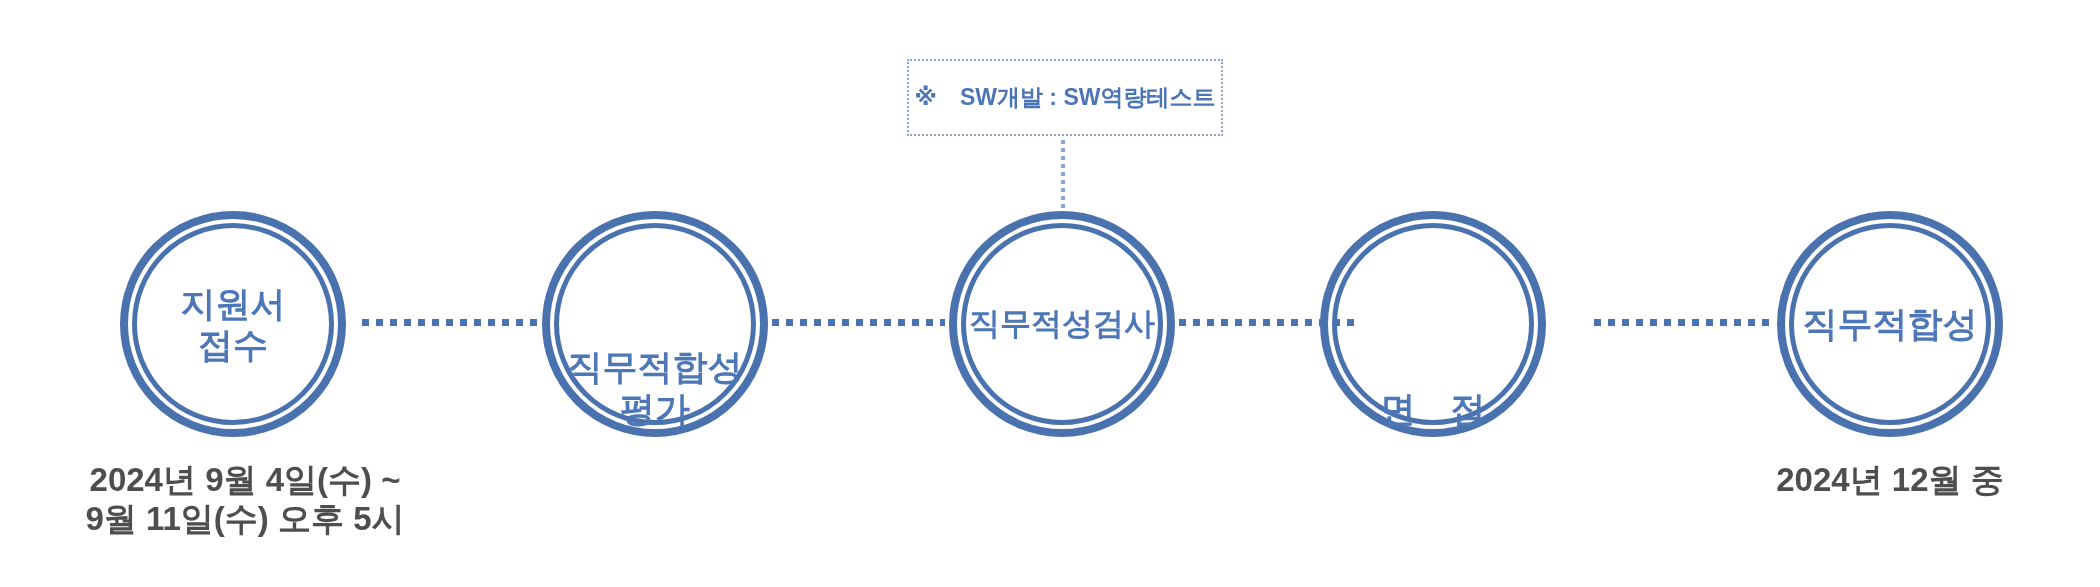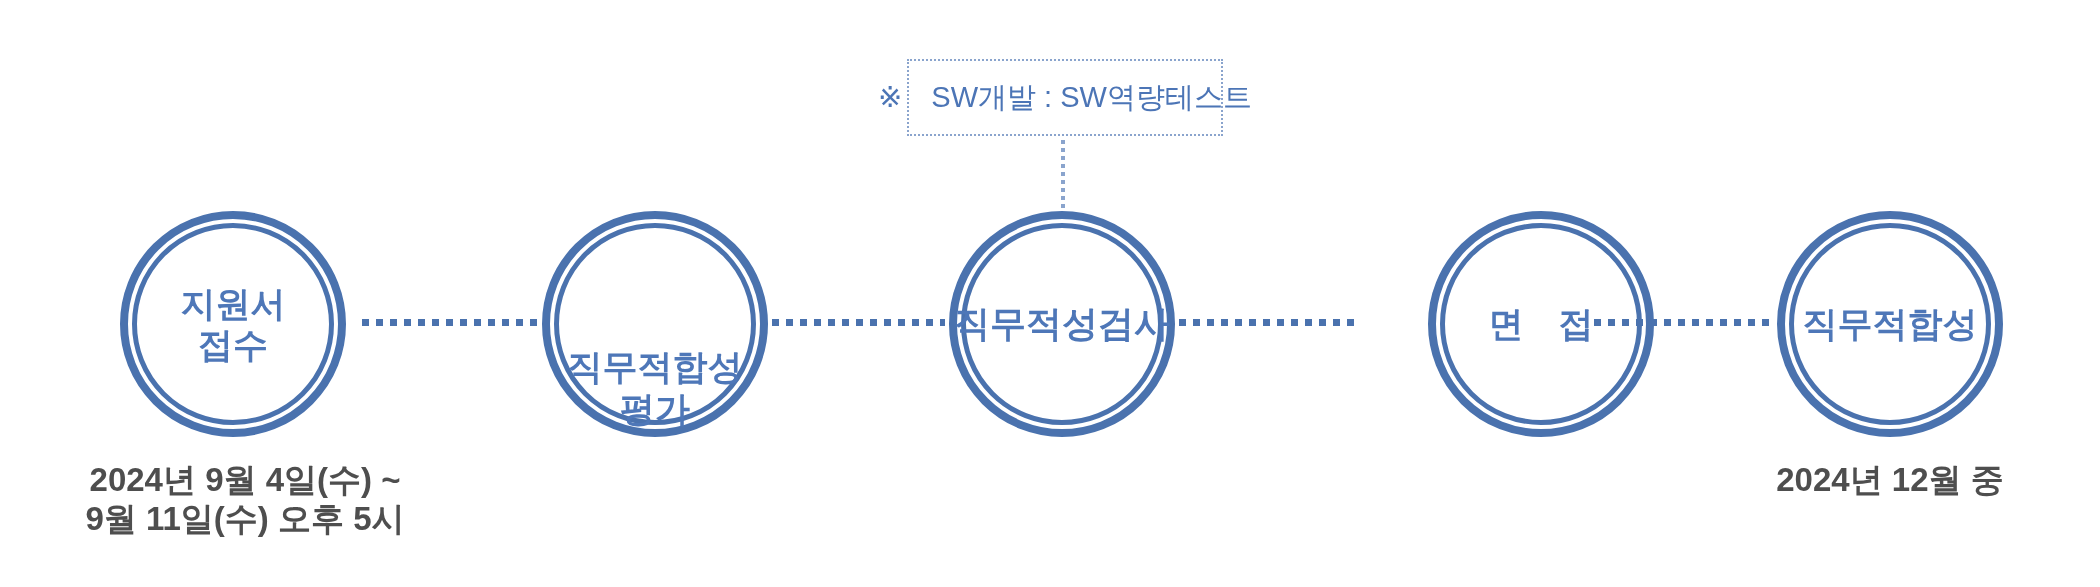--- a/index.html
+++ b/index.html
@@ -17,22 +17,22 @@
   .note-box {
     position: absolute;
     left: 907px; top: 59px;
     width: 316px; height: 77px;
     border: 2px dotted var(--light-dot, #8aa4cd);
     box-sizing: border-box;
     display: flex; align-items: center; justify-content: center;
   }
   .note-text {
     color: var(--note-blue, #4c75b6);
-    font-size: 29px;
-    font-weight: normal;
+    font-size: 23px;
+    font-weight: bold;
     white-space: pre;
     letter-spacing: 0px;
   }
 
   
   .vline {
     position: absolute;
     left: 1061px; top: 140px;
     width: 4px; height: 68px;
     background: repeating-linear-gradient(180deg,
@@ -64,23 +64,23 @@
     color: var(--label-blue, #4e77b8);
     font-size: 35px;
     font-weight: bold;
     line-height: 1.18;
     white-space: pre-line;
     word-break: keep-all;
   }
   .c1 { left: 120px; }
   .c2 { left: 542px; align-items: flex-end; }
   .c3 { left: 949px; }
-  .c4 { left: 1428px; }
+  .c4 { left: 1320px; align-items: flex-end; }
   .c5 { left: 1777px; }
-  .c3 .stage-label { font-size: 36px; }
+  .c3 .stage-label { font-size: 31px; }
 
   
   .connector {
     position: absolute;
     top: 319px;
     height: 7px;
     background: repeating-linear-gradient(90deg,
       var(--dot, #4a72ae) 0 7px, transparent 7px 14px);
   }
   .k1 { left: 362px;  width: 176px; }

